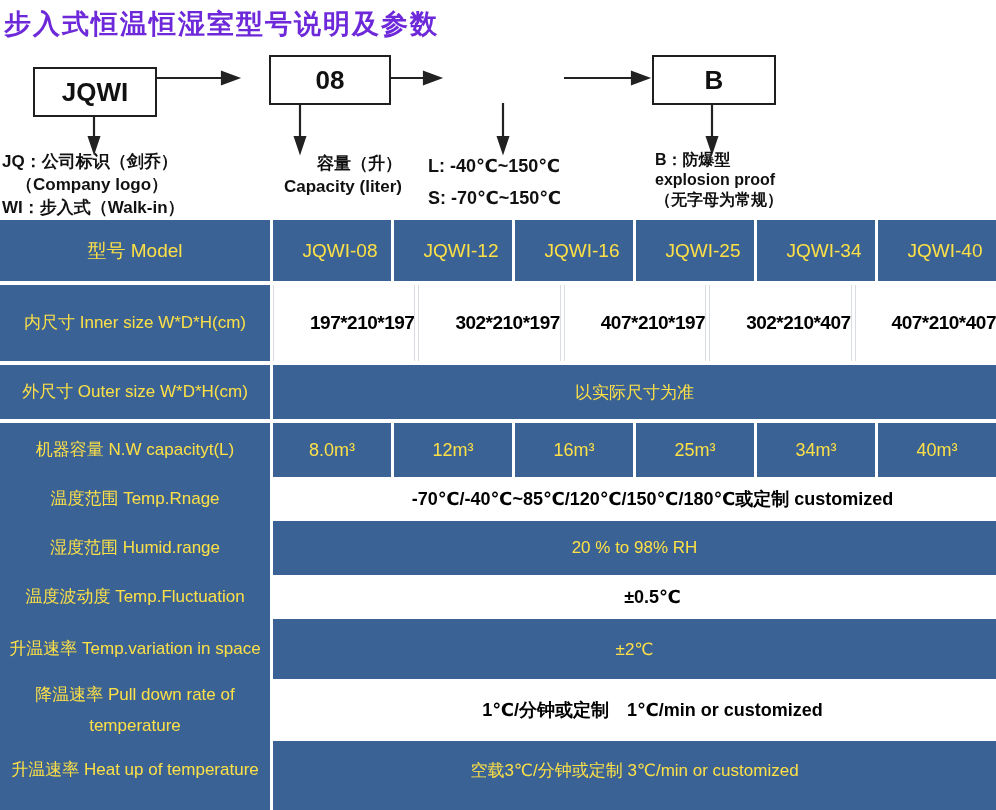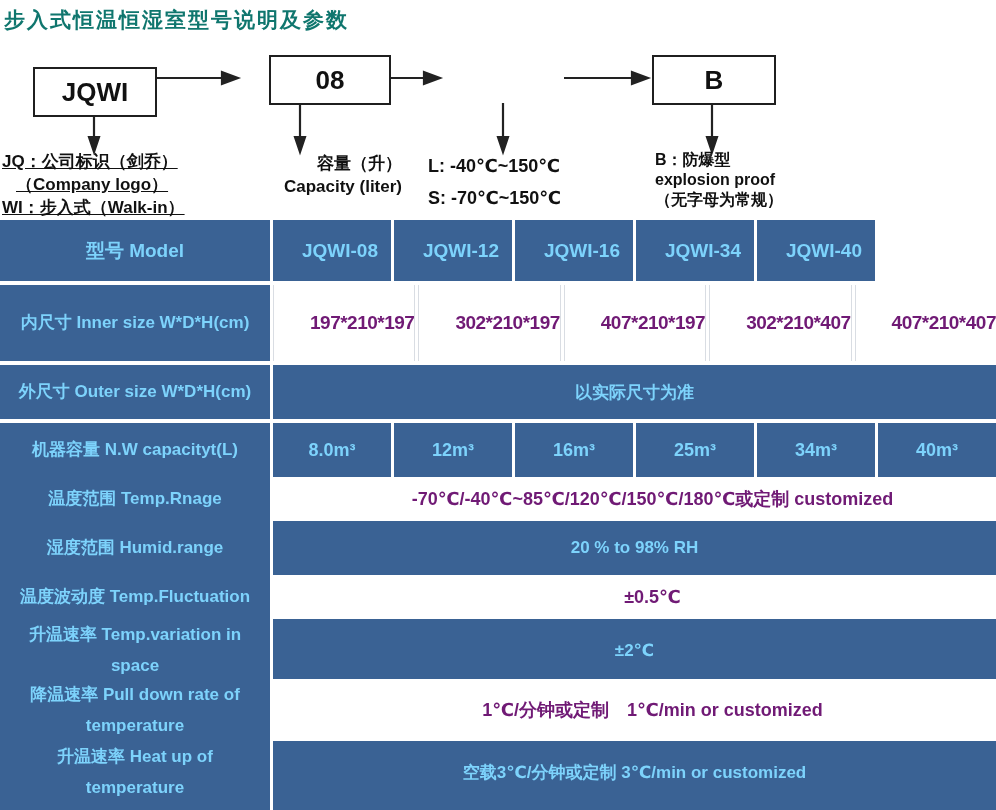--- a/index.html
+++ b/index.html
@@ -3,53 +3,53 @@
 <meta charset="utf-8">
 <style>
   html,body { margin:0; padding:0; }
   .page {
     position:relative; width:996px; height:810px; overflow:hidden;
     background:#ffffff; font-family:"Liberation Sans","DejaVu Sans",sans-serif;
   }
   
   .title {
     position:absolute; left:4px; top:6px;
-    font-size:21px; font-weight:bold; color:#0f766e; letter-spacing:2px;
+    font-size:27px; font-weight:bold; color:#6d28d9; letter-spacing:2px;
     white-space:nowrap;
   }
   
   .flow-svg { position:absolute; left:0; top:0; width:996px; height:220px; pointer-events:none; }
   .fbox {
     position:absolute; top:55px; height:46px; background:#fff;
     border:2px solid #1f1f1f; display:flex; align-items:center; justify-content:center;
     font-size:26px; font-weight:bold; color:#111;
   }
   .fbox-jqwi { left:33px;  width:120px;margin-top:12px; }
   .fbox-08   { left:240px; width:118px;margin-left:29px; }
   .fbox-ls   { left:444px; width:118px; }
   .fbox-b    { left:652px; width:120px; }
   .note { position:absolute; color:#111; font-weight:bold; }
   .note div { white-space:nowrap; }
-  .note-jq { left:2px; top:150px; font-size:17px; line-height:23px;text-decoration:underline; }
+  .note-jq { left:2px; top:150px; font-size:17px; line-height:23px; }
   .note-jq div:nth-child(2) { padding-left:14px; }
   .note-cap { left:212px; top:152px; width:190px; text-align:right; font-size:17px; line-height:23px; }
   .note-ls { left:428px; top:150px; font-size:18px; line-height:32px; }
   .note-b  { left:655px; top:150px; font-size:16px; line-height:20px; }
   
   .spec-table { position:absolute; left:0; top:220px; width:996px; }
   .trow {
     display:grid; grid-template-columns:270px repeat(6,1fr);
     column-gap:3px; margin-bottom:0;
   }
   .mb4 { margin-bottom:4px; }
   .h61{height:61px} .h76{height:76px} .h45{height:54px} .h44{height:44px}
   .h60{height:60px} .h62{height:62px} .h58{height:58px} .h52{height:52px}
   .cell { display:flex; align-items:center; justify-content:center; text-align:center; }
-  .blue { background:#3a6294; color:#7dd3fc; font-weight:bold; }
-  .whitecell { background:#ffffff; color:#701a75; font-weight:bold;padding-left:36px; }
+  .blue { background:#3a6294; color:#fde047; font-weight:normal; }
+  .whitecell { background:#ffffff; color:#000000; font-weight:bold;padding-left:36px; }
   .lbl { font-size:17px; line-height:1.85; padding:0 6px; }
   .hdr-lbl { font-size:19px; }
   .model { font-size:19px;padding-left:16px; }
   .val-inner { font-size:19px; letter-spacing:-0.5px; border-left:1px solid #d9dde3; border-right:1px solid #d9dde3; }
   .span6 { grid-column:2 / -1; }
   .val-blue { font-size:17px; }
   .val-white { font-size:18px; }
   .cap-val { font-size:18px; }
 </style>
 </head>
@@ -101,20 +101,21 @@
     <div>（无字母为常规）</div>
   </div>
 
   <div class="spec-table">
 
     <div class="trow h61 mb4">
       <div class="cell blue lbl hdr-lbl">型号 Model</div>
       <div class="cell blue model">JQWI-08</div>
       <div class="cell blue model">JQWI-12</div>
       <div class="cell blue model">JQWI-16</div>
+      <div class="cell blue model">JQWI-25</div>
       <div class="cell blue model">JQWI-34</div>
       <div class="cell blue model">JQWI-40</div>
     </div>
 
     <div class="trow h76 mb4">
       <div class="cell blue lbl">内尺寸 Inner size W*D*H(cm)</div>
       <div class="cell whitecell val-inner">197*210*197</div>
       <div class="cell whitecell val-inner">302*210*197</div>
       <div class="cell whitecell val-inner">407*210*197</div>
       <div class="cell whitecell val-inner">302*210*407</div>

